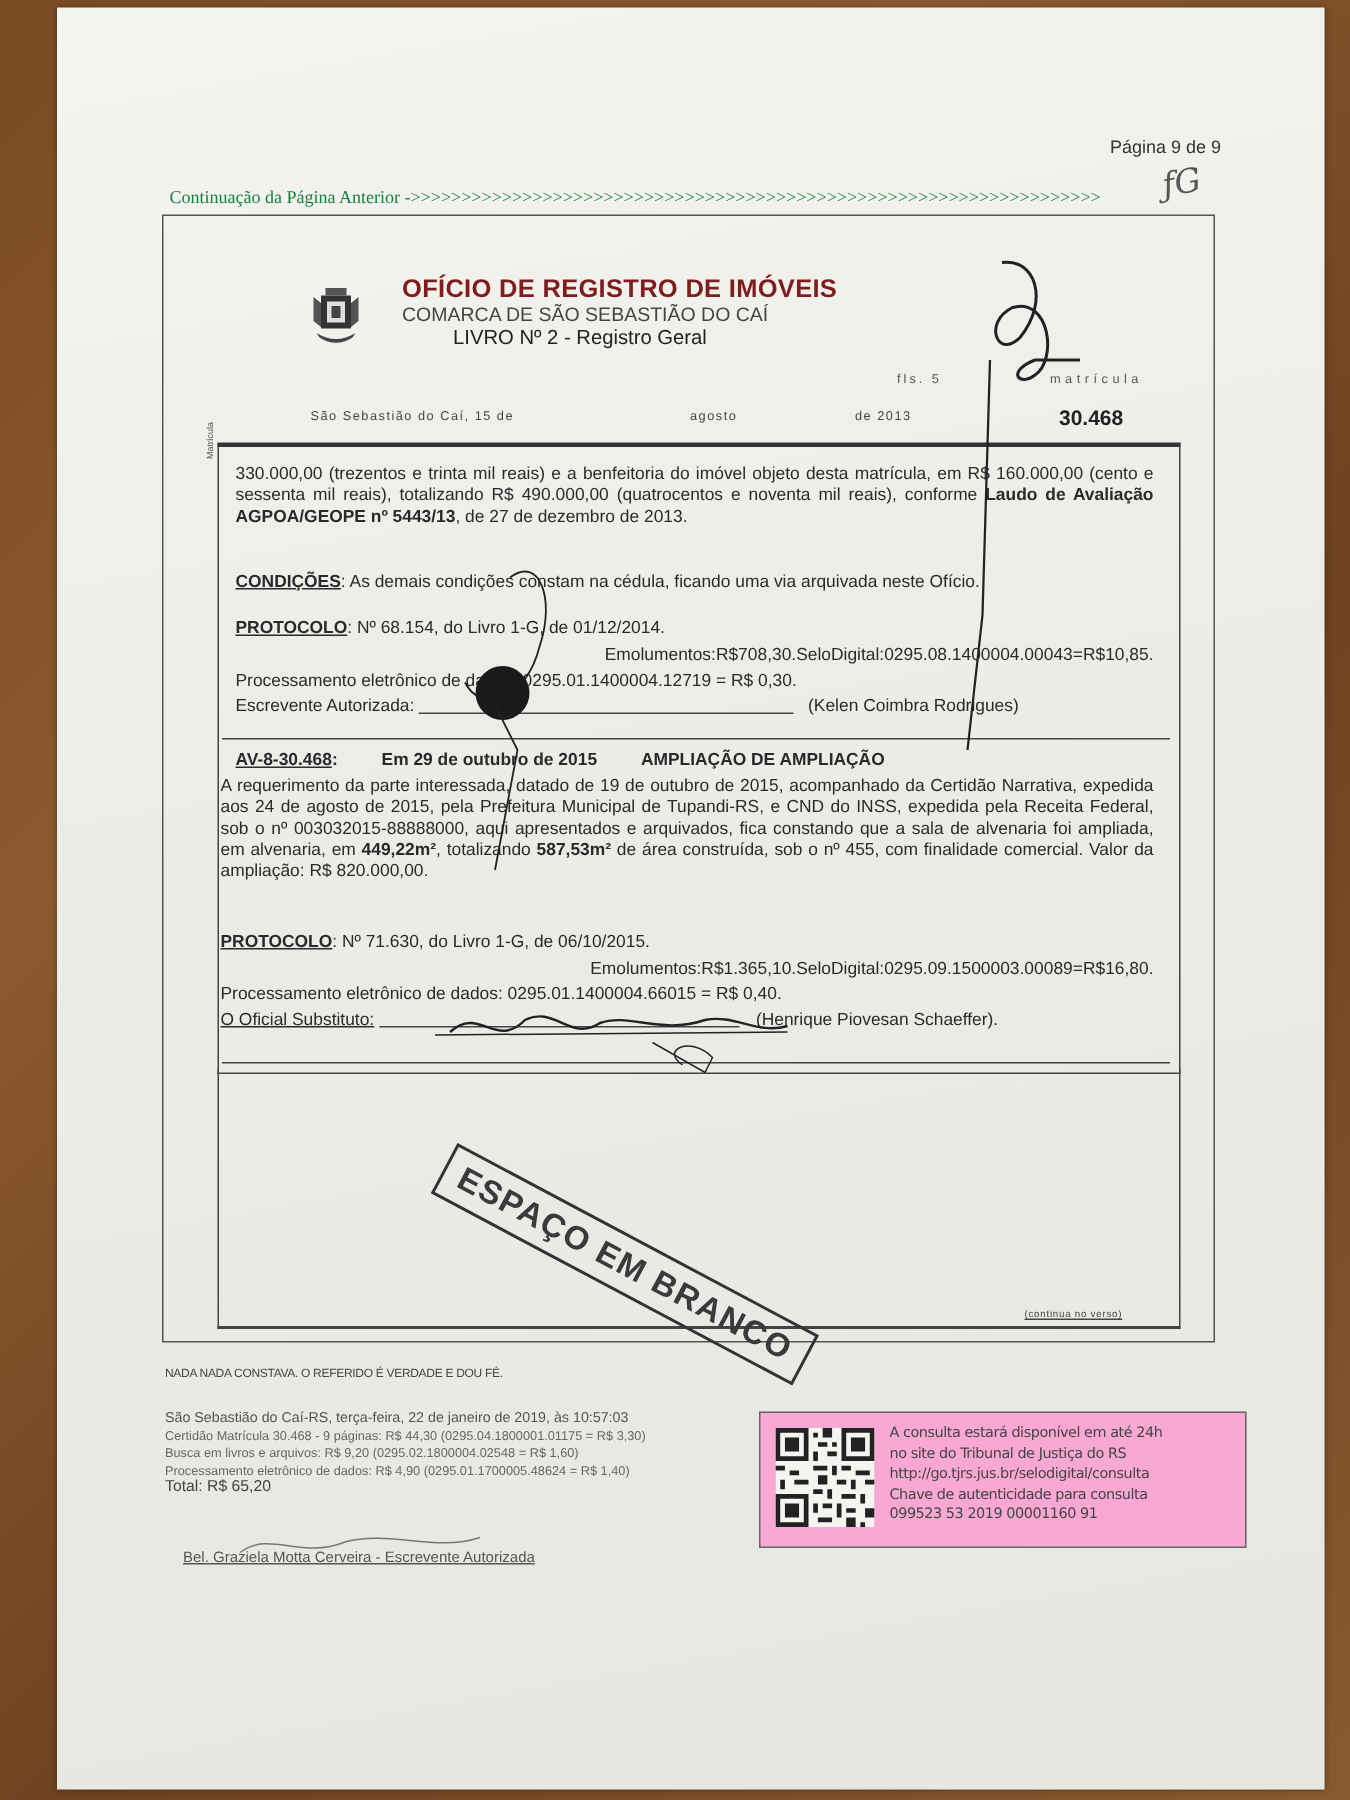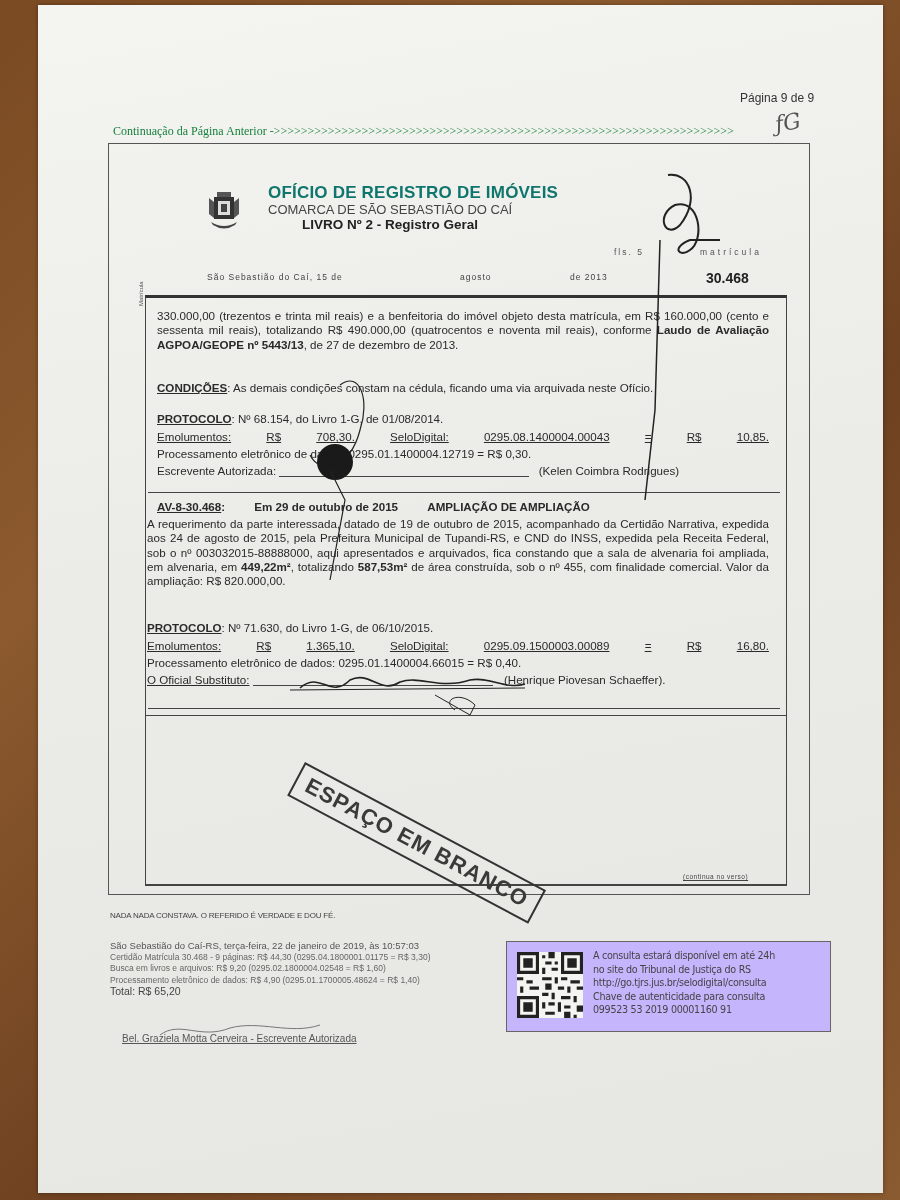--- a/index.html
+++ b/index.html
@@ -13,45 +13,45 @@
     background: linear-gradient(170deg, #f4f4f1 0%, #ebebe7 45%, #e6e6e2 100%);
     box-shadow: 0 0 4px rgba(0,0,0,0.35);
   }
   .page-num { position:absolute; left:740px; top:91px; font-size:12px; color:#333; }
   .cont { position:absolute; left:113px; top:124px; font-family:"Liberation Serif", serif; font-size:12px; color:#15803d; white-space:nowrap; }
   .initials { position:absolute; left:775px; top:110px; font-family:"DejaVu Serif", serif; font-style:italic; font-size:22px; color:#555; transform:rotate(-10deg); }
   .outer-frame { position:absolute; left:108px; top:143px; width:700px; height:750px; border:1.5px solid #555; }
   .inner-top { position:absolute; left:145px; top:295px; width:640px; height:417px; border:1.5px solid #444; border-top:3px solid #333; }
   .lower-box { position:absolute; left:145px; top:712px; width:640px; height:172px; border-left:1.5px solid #444; border-right:1.5px solid #444; border-bottom:2px solid #444; }
   .crest { position:absolute; left:205px; top:190px; width:38px; height:40px; }
-  .hdr-title { position:absolute; left:268px; top:183px; font-weight:bold; font-size:17px; color:#0f766e; letter-spacing:0.2px; }
+  .hdr-title { position:absolute; left:268px; top:183px; font-weight:bold; font-size:17px; color:#7f1d1d; letter-spacing:0.2px; }
   .hdr-sub { position:absolute; left:268px; top:202px; font-size:13px; color:#444; }
-  .hdr-livro { position:absolute; left:268px; top:217px; font-weight:bold; font-size:13.5px; color:#222;padding-left:34px; }
+  .hdr-livro { position:absolute; left:268px; top:217px; font-weight:normal; font-size:13.5px; color:#222;padding-left:34px; }
   .city-line { position:absolute; top:272px; font-size:8.5px; color:#444; letter-spacing:1px; }
-  .fls { position:absolute; left:614px; top:247px; font-size:8.5px; color:#555; letter-spacing:2px; }
+  .fls { position:absolute; left:598px; top:247px; font-size:8.5px; color:#555; letter-spacing:2px; }
   .matricula-lbl { position:absolute; left:700px; top:247px; font-size:8.5px; color:#555; letter-spacing:3px; }
   .matricula-num { position:absolute; left:706px; top:270px; font-weight:bold; font-size:14px; color:#222;text-align:right; }
   .side-label { position:absolute; left:138px; top:276px; font-size:6px; color:#555; transform:rotate(-90deg); transform-origin:left top; }
   .body-text { position:absolute; left:157px; width:612px; font-size:11.6px; color:#2a2a2a; line-height:14.3px; text-align:justify; }
   .line { position:absolute; left:157px; width:612px; font-size:11.6px; color:#2a2a2a; white-space:nowrap; }
   .u { text-decoration:underline; font-weight:bold; }
   .b { font-weight:bold; }
-  .row { display:flex; justify-content:space-between;text-decoration:underline; }
+  .row { display:flex; justify-content:flex-end; }
   .hr { position:absolute; height:0; border-top:1.5px solid #444; }
   .stamp {
     position:absolute; left:305px; top:762px; padding:4px 10px;
     border:2px solid #333; font-size:22px; font-weight:bold; color:#3a3a3a;
     transform: rotate(28deg); transform-origin:left top; letter-spacing:1px; white-space:nowrap;
   }
   .continua { position:absolute; left:683px; top:873px; font-size:6.5px; color:#444; text-decoration:underline; letter-spacing:0.5px; }
   .nada { position:absolute; left:110px; top:911px; font-size:8px; color:#444; letter-spacing:-0.2px; }
   .cert-block { position:absolute; left:110px; top:940px; font-size:8.5px; color:#666; line-height:11.5px; }
   .cert-block .first { font-size:9.5px; color:#555; }
   .cert-block .total { font-size:10.5px; color:#444; }
-  .qr-box { position:absolute; left:506px; top:941px; width:323px; height:89px; border:1.5px solid #666; background:#c4b5fd; }
+  .qr-box { position:absolute; left:506px; top:941px; width:323px; height:89px; border:1.5px solid #666; background:#f9a8d4; }
   .qr { position:absolute; left:10px; top:10px; width:66px; height:66px; }
   .qr-text { position:absolute; left:86px; top:7px; font-size:9.6px; color:#444; line-height:13.6px; font-family:"DejaVu Sans", sans-serif; letter-spacing:-0.3px; }
   .signer { position:absolute; left:122px; top:1033px; font-size:10px; color:#555;text-decoration:underline; }
   .ink { position:absolute; pointer-events:none; }
 </style>
 </head>
 <body>
 
 <div class="paper"></div>
 
@@ -79,21 +79,21 @@
 <div class="fls">fls. 5</div>
 <div class="matricula-lbl">matrícula</div>
 <div class="matricula-num">30.468</div>
 <div class="side-label" style="transform:rotate(-90deg) translate(-30px,0)">Matrícula</div>
 
 <div class="inner-top"></div>
 <div class="lower-box"></div>
 
 <div class="body-text" style="top:309px"><span>330.000,00 (trezentos e trinta mil reais) e a benfeitoria do imóvel objeto desta matrícula, em R$ 160.000,00 (cento e sessenta mil reais), totalizando R$ 490.000,00 (quatrocentos e noventa mil reais), conforme </span><span class="b">Laudo de Avaliação AGPOA/GEOPE nº 5443/13</span><span>, de 27 de dezembro de 2013.</span></div>
 <div class="body-text" style="top:381px"><span class="u">CONDIÇÕES</span><span>: As demais condições constam na cédula, ficando uma via arquivada neste Ofício.</span></div>
-<div class="line" style="top:412px"><span class="u">PROTOCOLO</span><span>: Nº 68.154, do Livro 1-G, de 01/08/2014.</span></div>
+<div class="line" style="top:412px"><span class="u">PROTOCOLO</span><span>: Nº 68.154, do Livro 1-G, de 01/12/2014.</span></div>
 <div class="line row" style="top:430px">
   <span>Emolumentos:</span>
     <span>R$</span>
     <span>708,30.</span>
     <span>SeloDigital:</span>
     <span>0295.08.1400004.00043</span>
     <span>=</span>
     <span>R$</span>
     <span>10,85.</span>
 </div>

